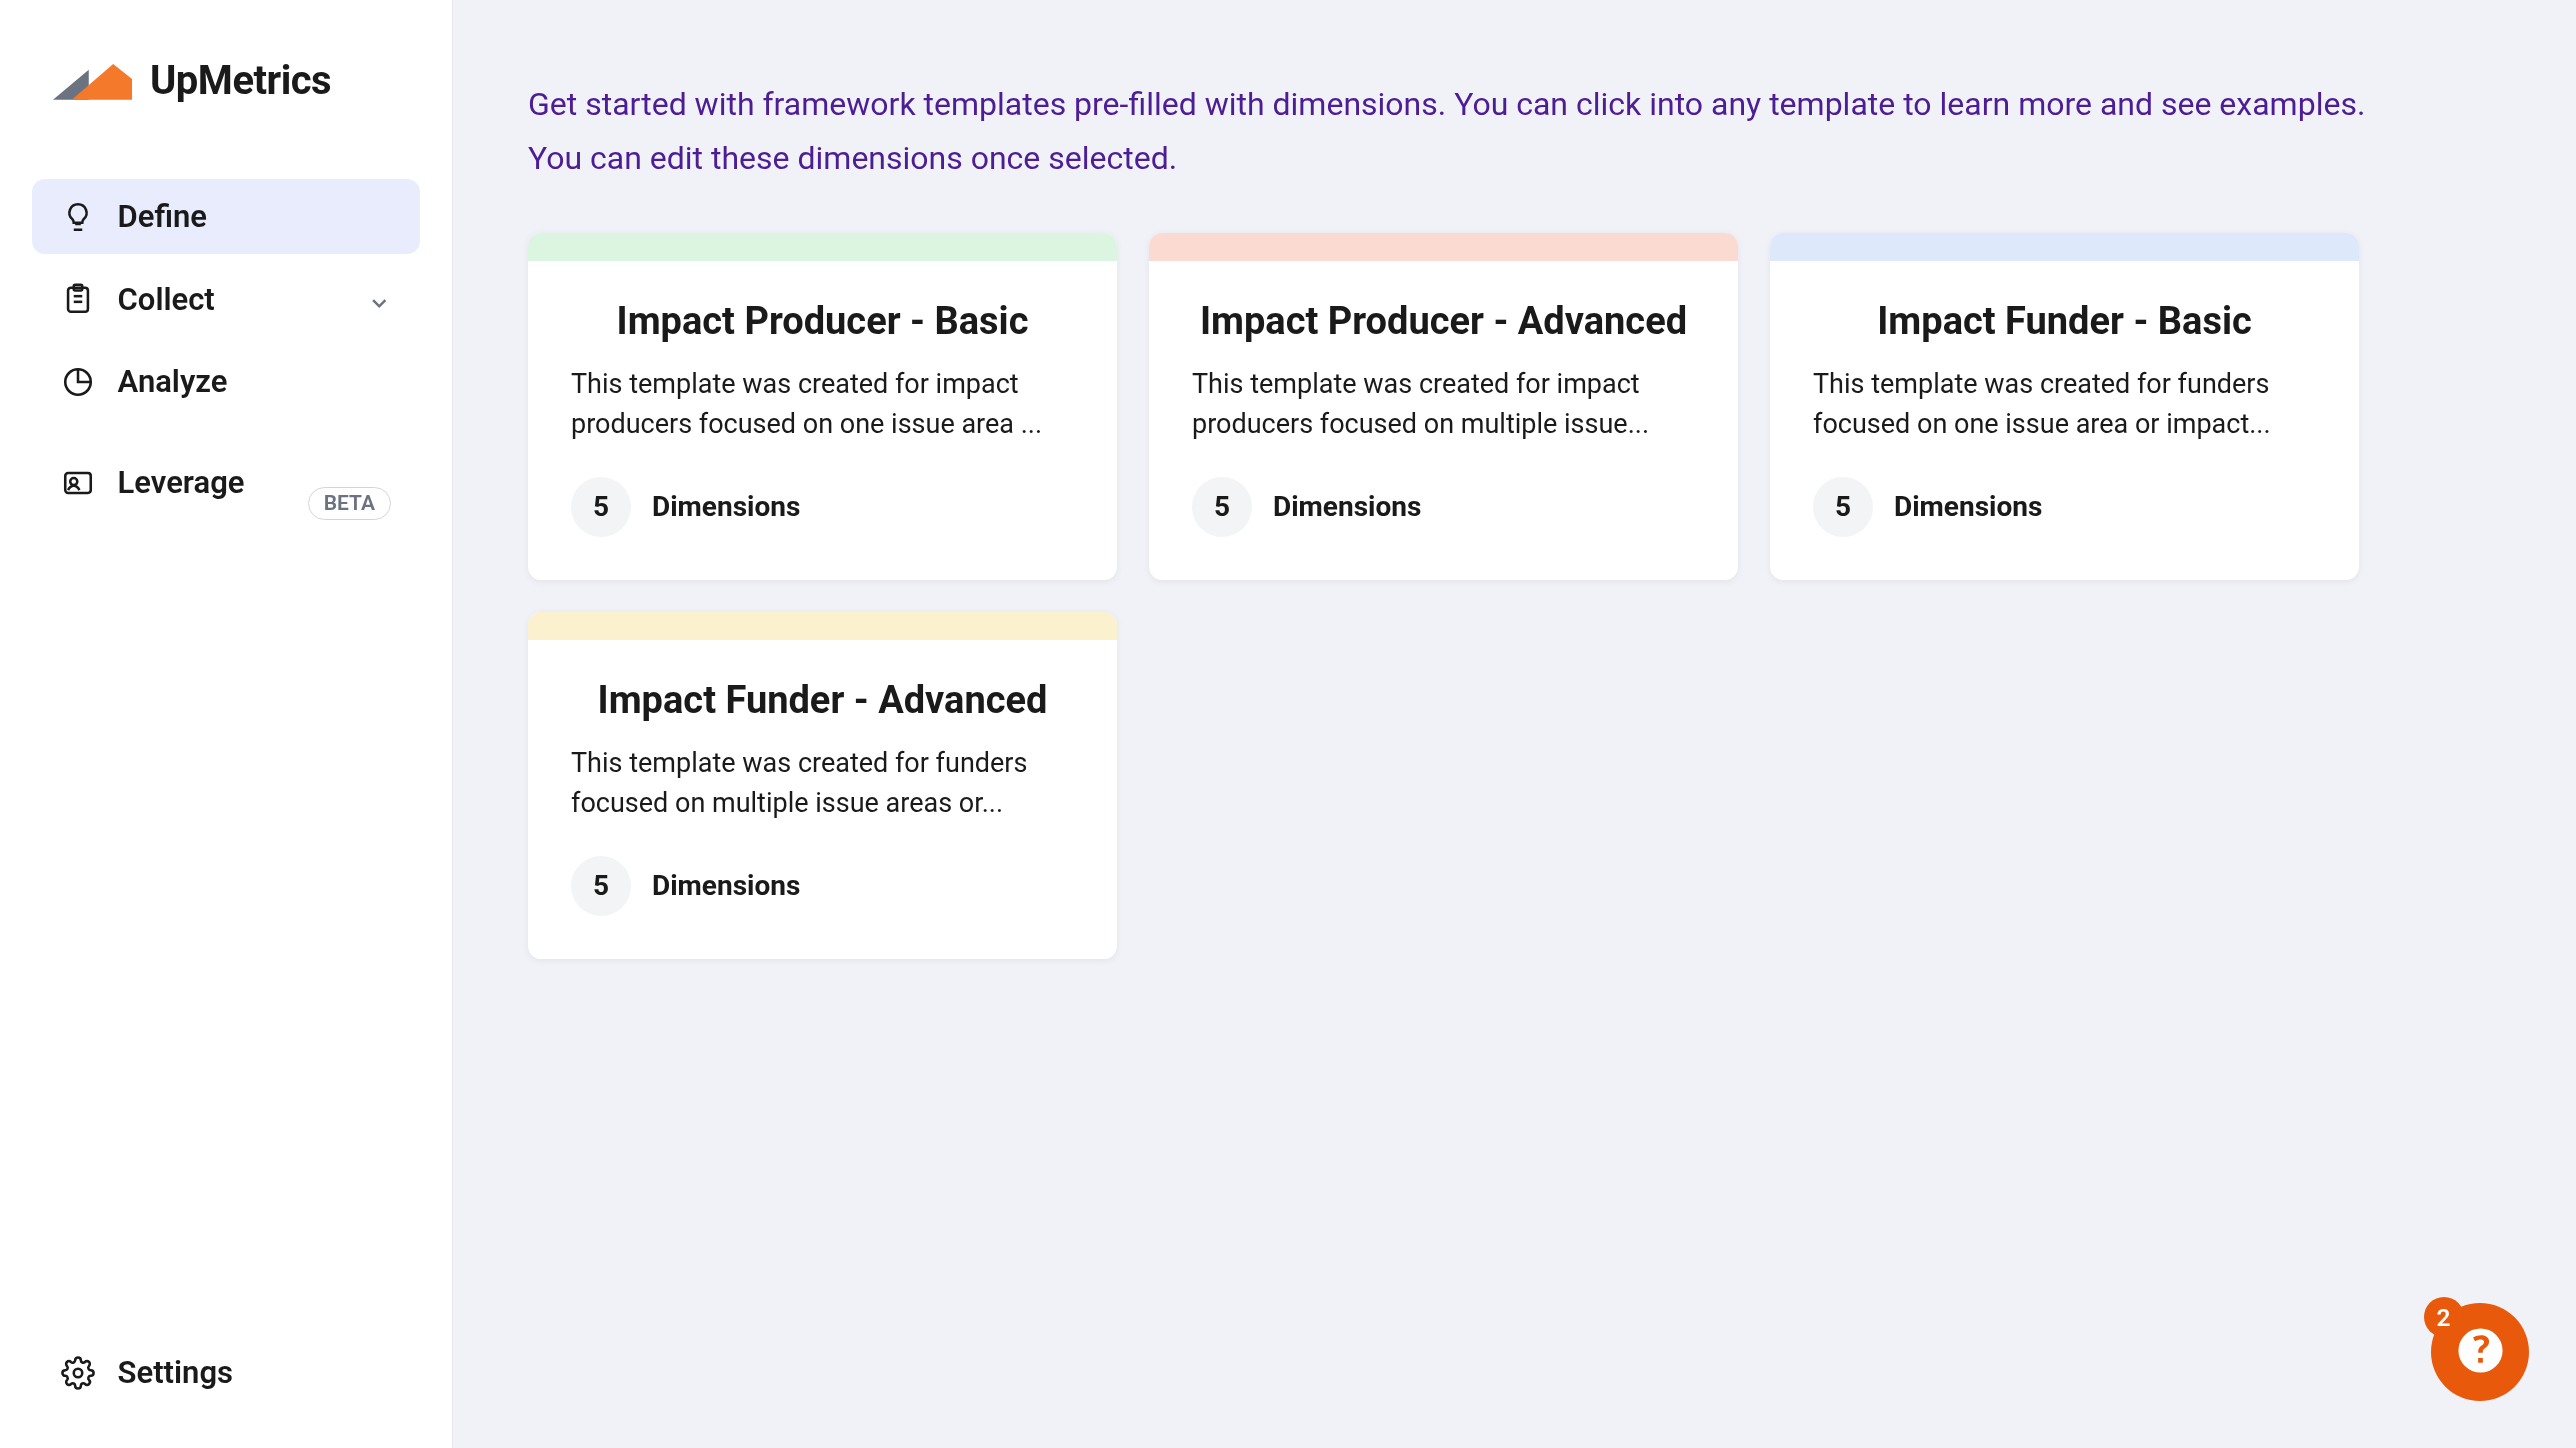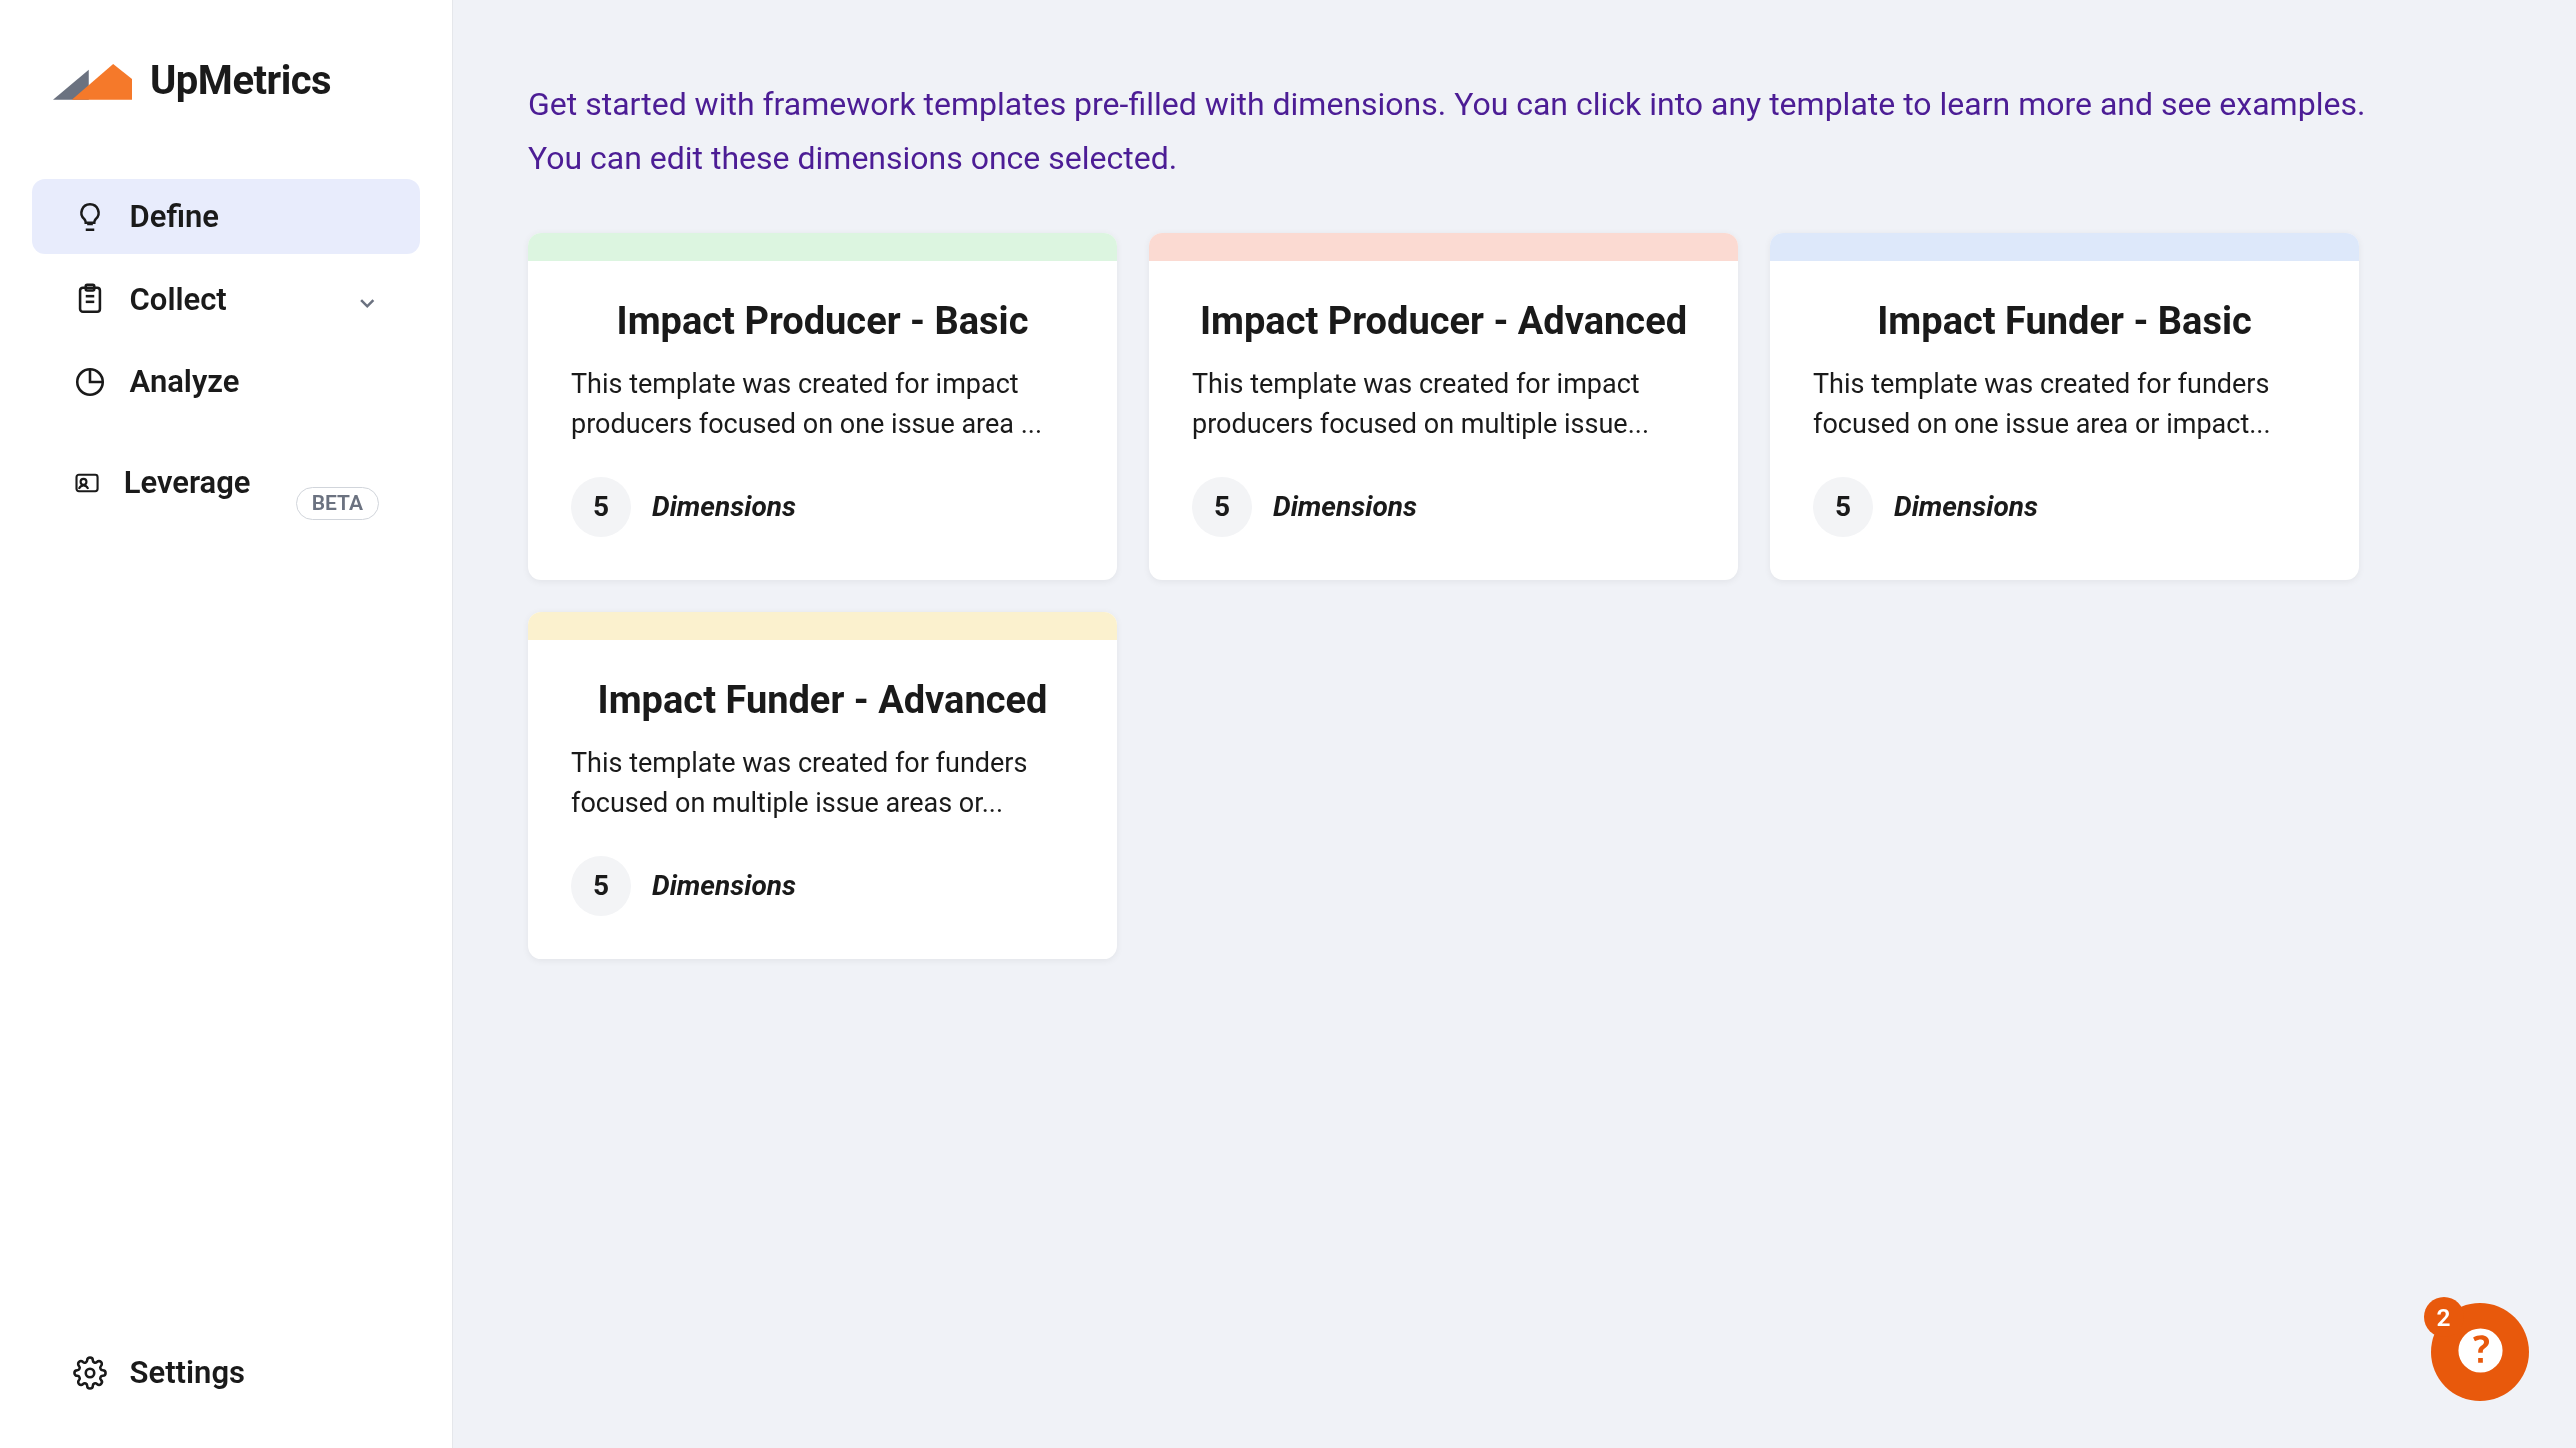--- a/index.html
+++ b/index.html
@@ -57,21 +57,21 @@
   display: flex;
   flex-direction: column;
   gap: 7.5px;
   flex: 1;
 }
 
 .nav-item {
   display: flex;
   align-items: center;
   gap: 22.6px;
-  padding: 19px 41px;
+  padding: 19px 29px;
   border-radius: 13.2px;
   cursor: pointer;
   font-size: 31px;
   font-weight: 600;
   color: #1a1a1a;
 }
 
 .nav-item.active {
   background: #e8ecfc;
   color: #1a1a1a;
@@ -227,21 +227,20 @@
   justify-content: center;
   font-size: 28px;
   font-weight: 700;
   color: #1a1a1a;
 }
 
 .dim-label {
   font-size: 28px;
   font-weight: 700;
   color: #1a1a1a;
-  font-style: italic;
 }
 
 .help-fab {
   position: fixed;
   bottom: 47px;
   right: 47px;
   width: 98px;
   height: 98px;
   border-radius: 50%;
   background: #e8590c;

